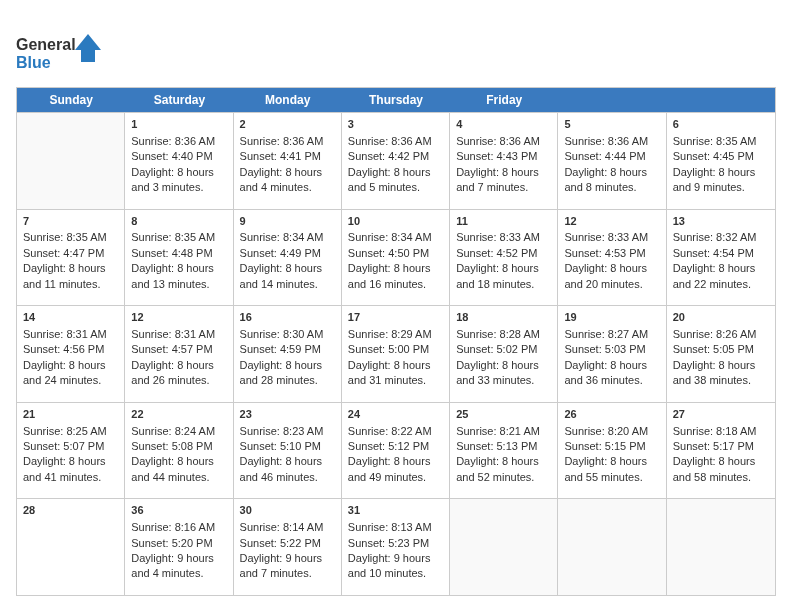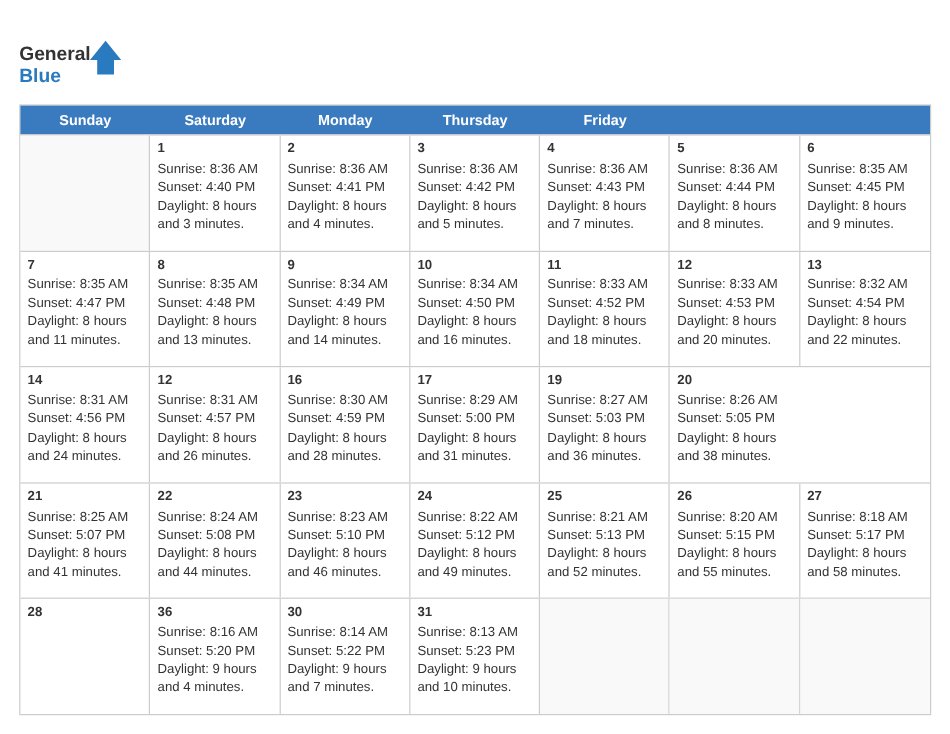--- a/index.html
+++ b/index.html
@@ -192,20 +192,24 @@
           </div>
           <div class="cal-cell">
             <span class="day-num">16</span>
             <div class="day-info">Sunrise: 8:30 AM<br>Sunset: 4:59 PM<br>Daylight: 8 hours and 28 minutes.</div>
           </div>
           <div class="cal-cell">
             <span class="day-num">17</span>
             <div class="day-info">Sunrise: 8:29 AM<br>Sunset: 5:00 PM<br>Daylight: 8 hours and 31 minutes.</div>
           </div>
           <div class="cal-cell">
+            <span class="day-num">18</span>
+            <div class="day-info">Sunrise: 8:28 AM<br>Sunset: 5:02 PM<br>Daylight: 8 hours and 33 minutes.</div>
+          </div>
+          <div class="cal-cell">
             <span class="day-num">19</span>
             <div class="day-info">Sunrise: 8:27 AM<br>Sunset: 5:03 PM<br>Daylight: 8 hours and 36 minutes.</div>
           </div>
           <div class="cal-cell">
             <span class="day-num">20</span>
             <div class="day-info">Sunrise: 8:26 AM<br>Sunset: 5:05 PM<br>Daylight: 8 hours and 38 minutes.</div>
           </div>
         </div>
         <div class="cal-row">
           <div class="cal-cell">

